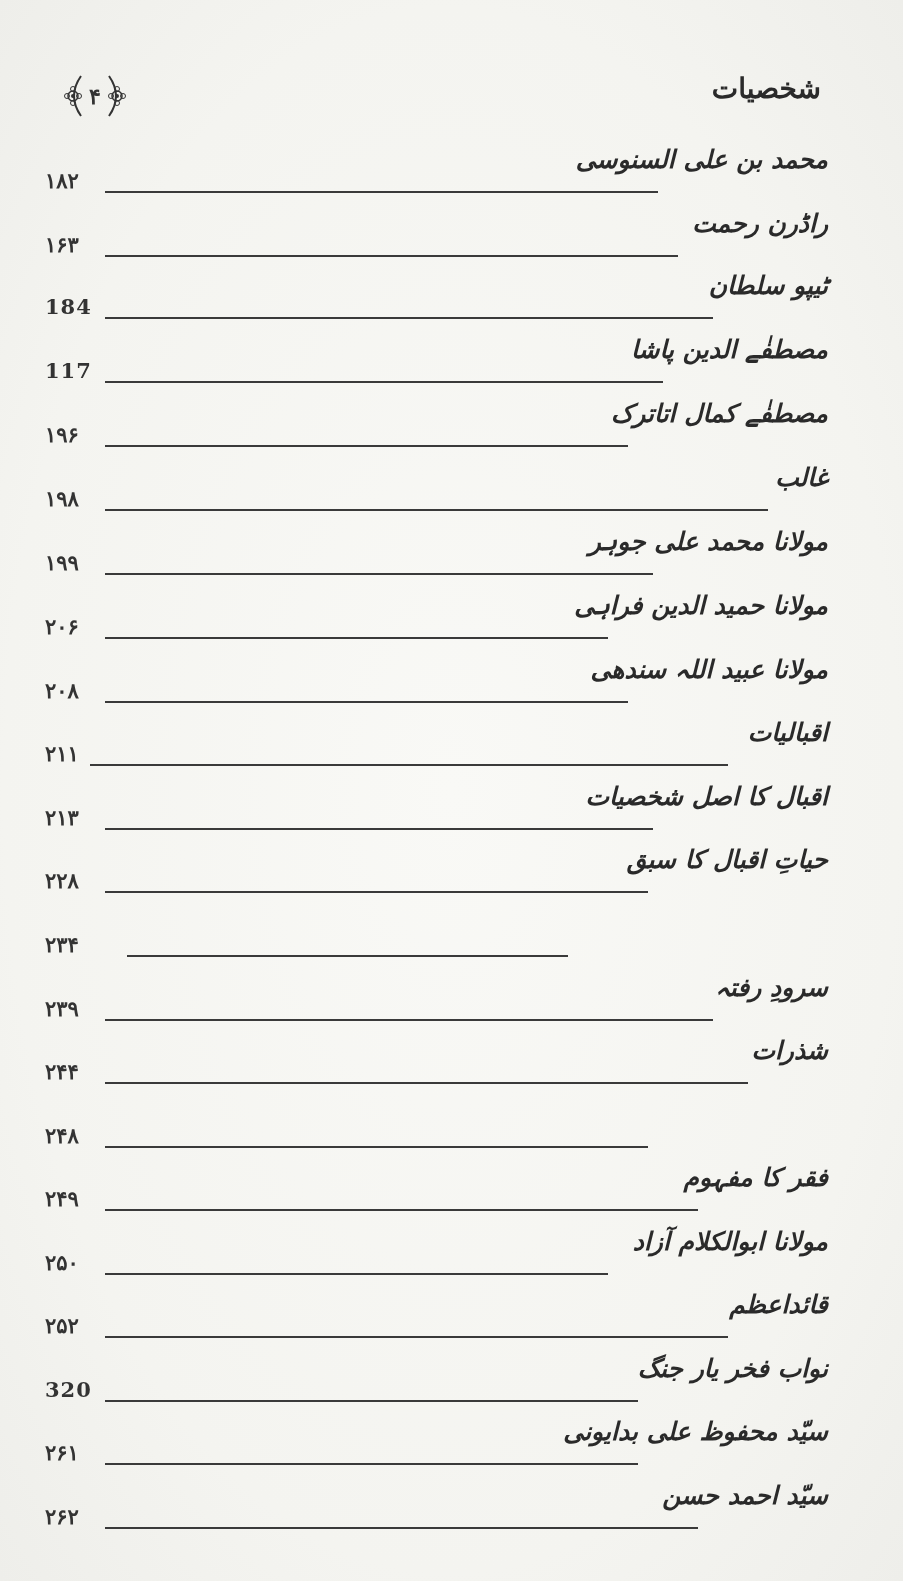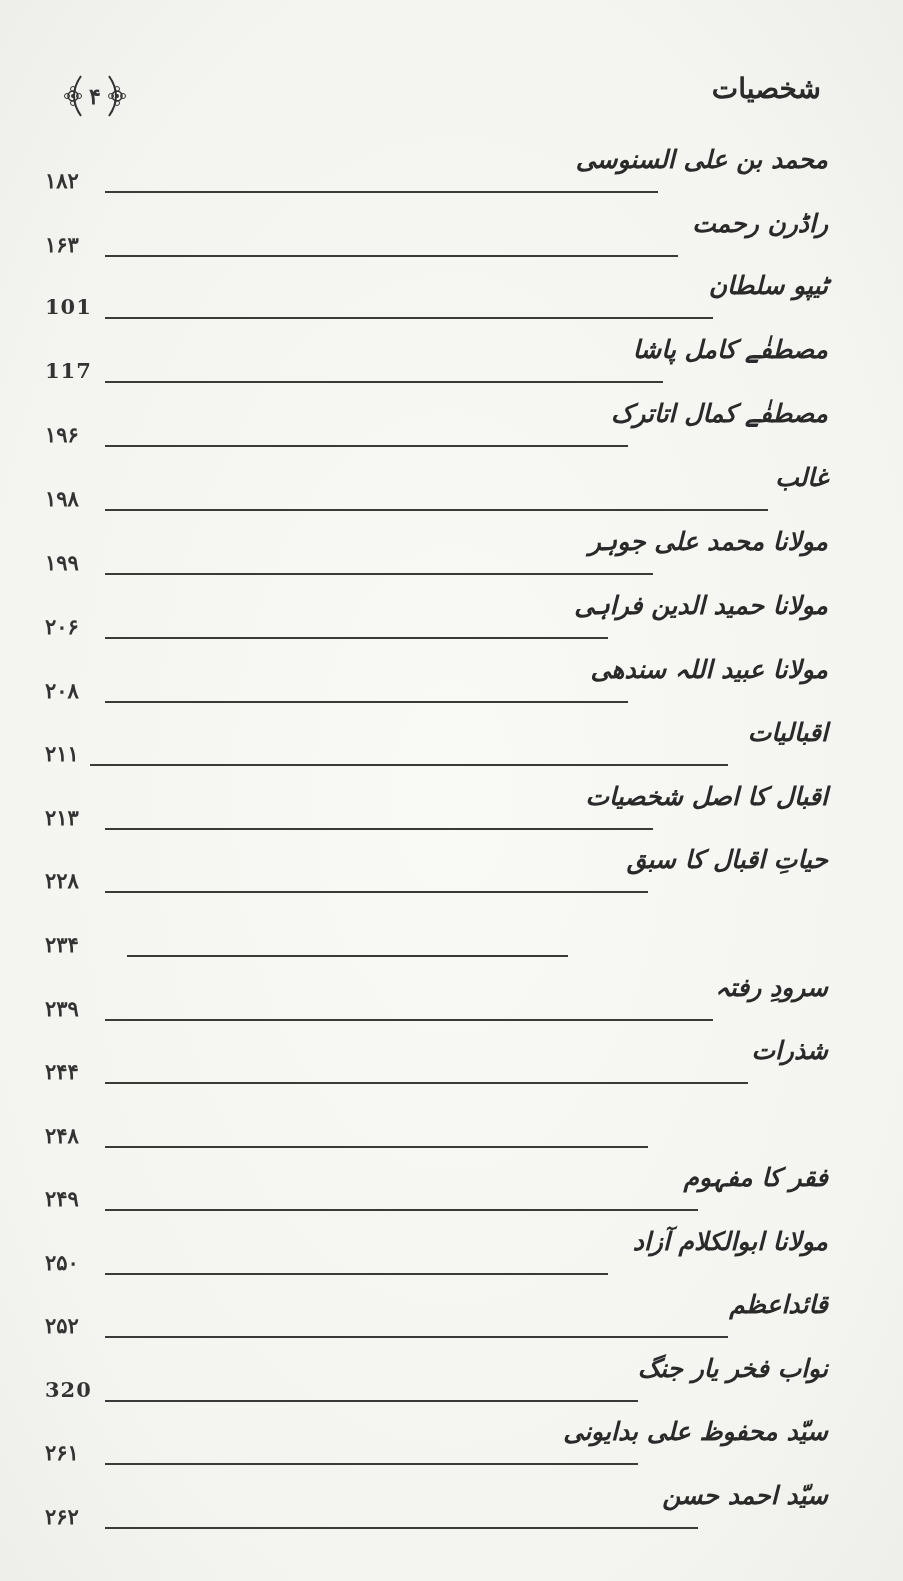--- a/index.html
+++ b/index.html
@@ -90,28 +90,28 @@
       <span class="num">۱۸۲</span>
       <span class="leader" style="left:60px; right:170px"></span>
       <span class="title">محمد بن علی السنوسی</span>
     </div>
     <div class="row" style="top:209px">
       <span class="num">۱۶۳</span>
       <span class="leader" style="left:60px; right:150px"></span>
       <span class="title">راڈرن رحمت</span>
     </div>
     <div class="row" style="top:271px">
-      <span class="num">101</span>
+      <span class="num">184</span>
       <span class="leader" style="left:60px; right:115px"></span>
       <span class="title">ٹیپو سلطان</span>
     </div>
     <div class="row" style="top:335px">
       <span class="num">117</span>
       <span class="leader" style="left:60px; right:165px"></span>
-      <span class="title">مصطفٰے کامل پاشا</span>
+      <span class="title">مصطفٰے الدین پاشا</span>
     </div>
     <div class="row" style="top:399px">
       <span class="num">۱۹۶</span>
       <span class="leader" style="left:60px; right:200px"></span>
       <span class="title">مصطفٰے کمال اتاترک</span>
     </div>
     <div class="row" style="top:463px">
       <span class="num">۱۹۸</span>
       <span class="leader" style="left:60px; right:60px"></span>
       <span class="title">غالب</span>

